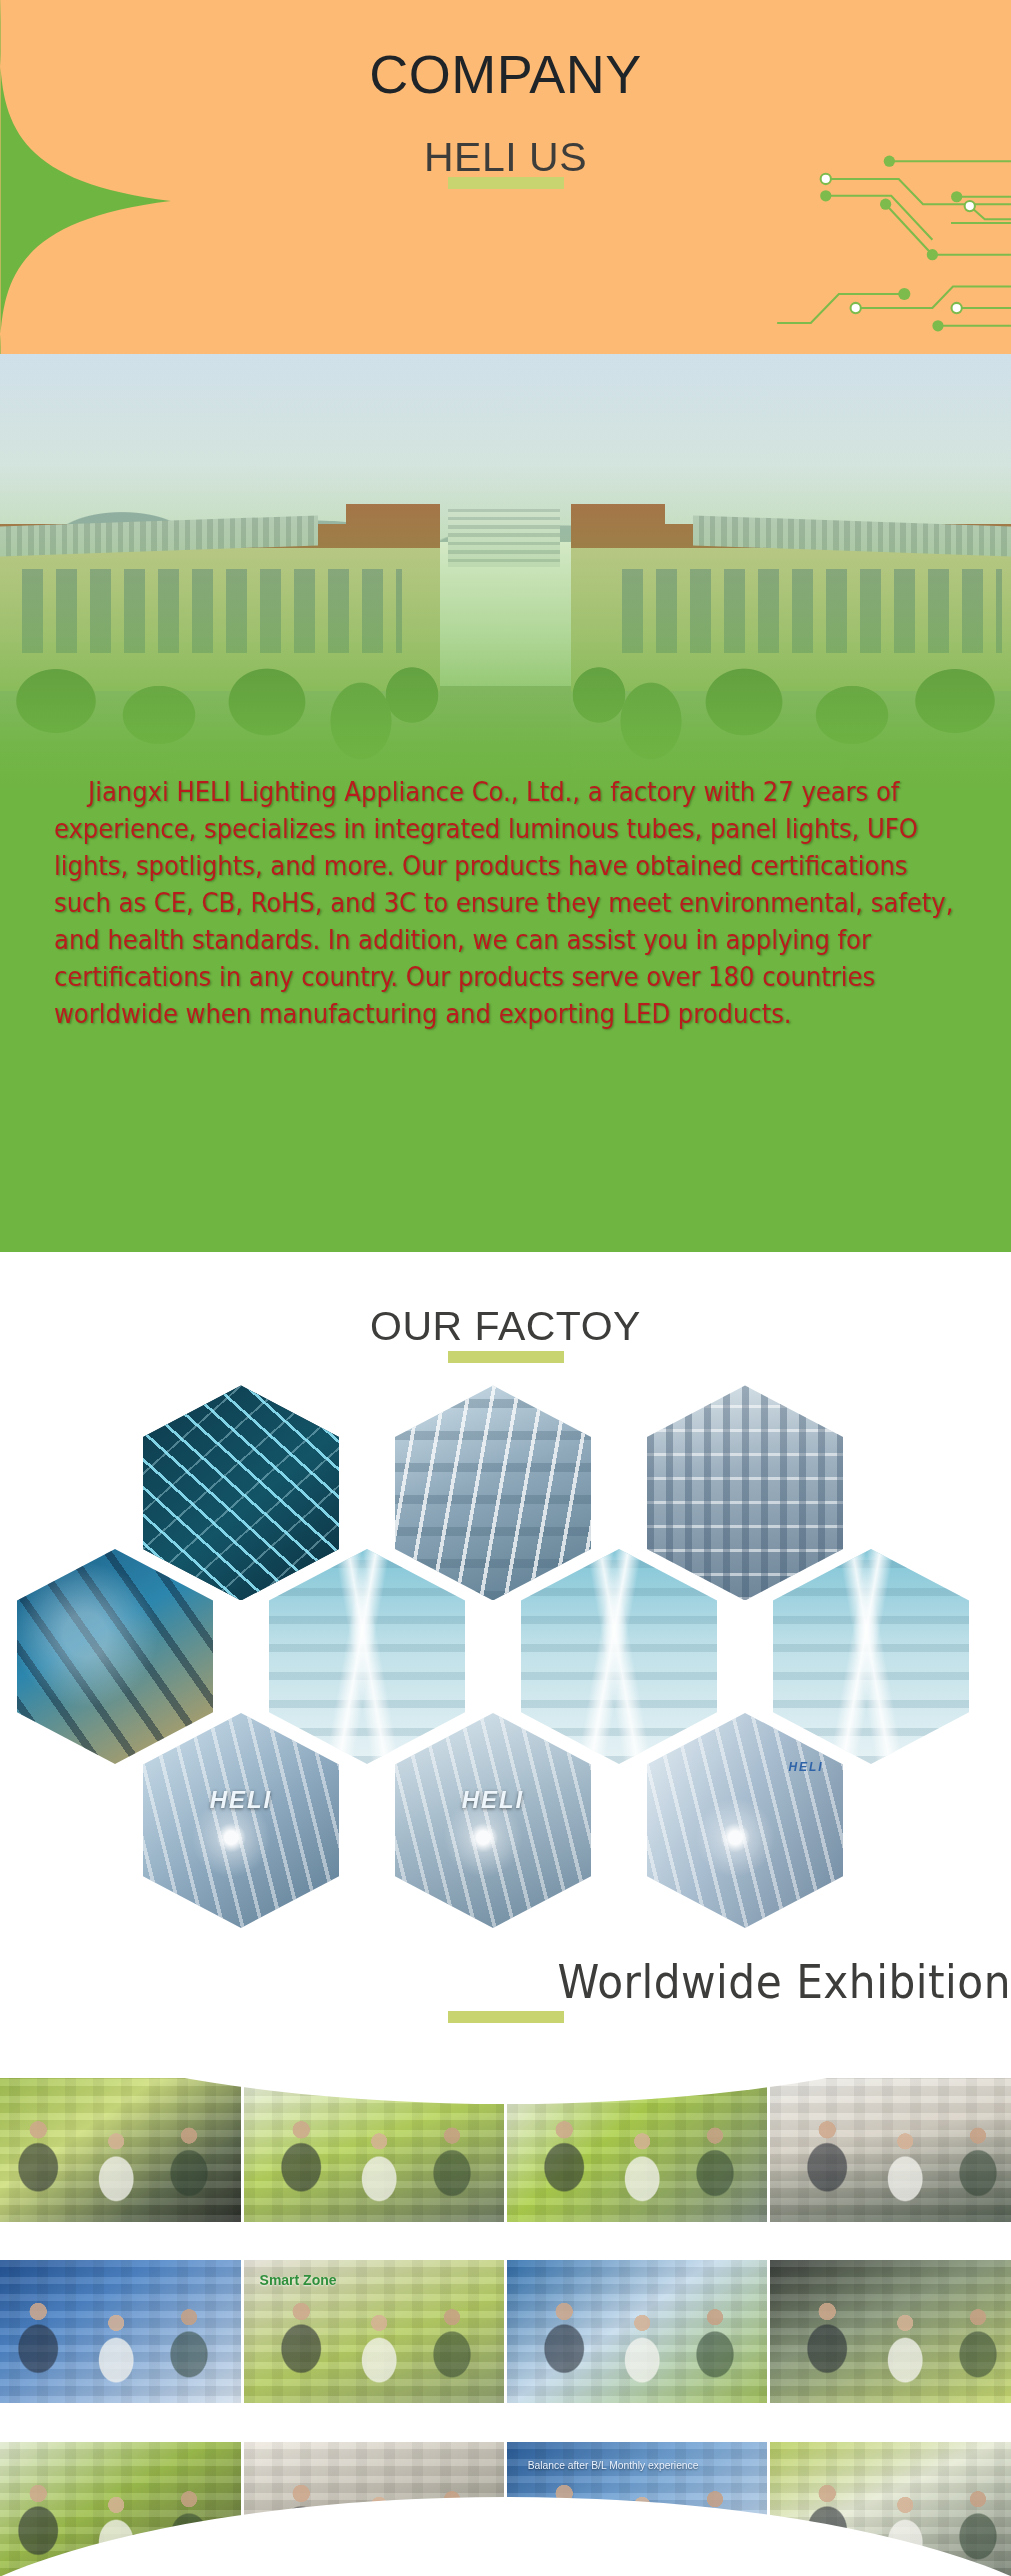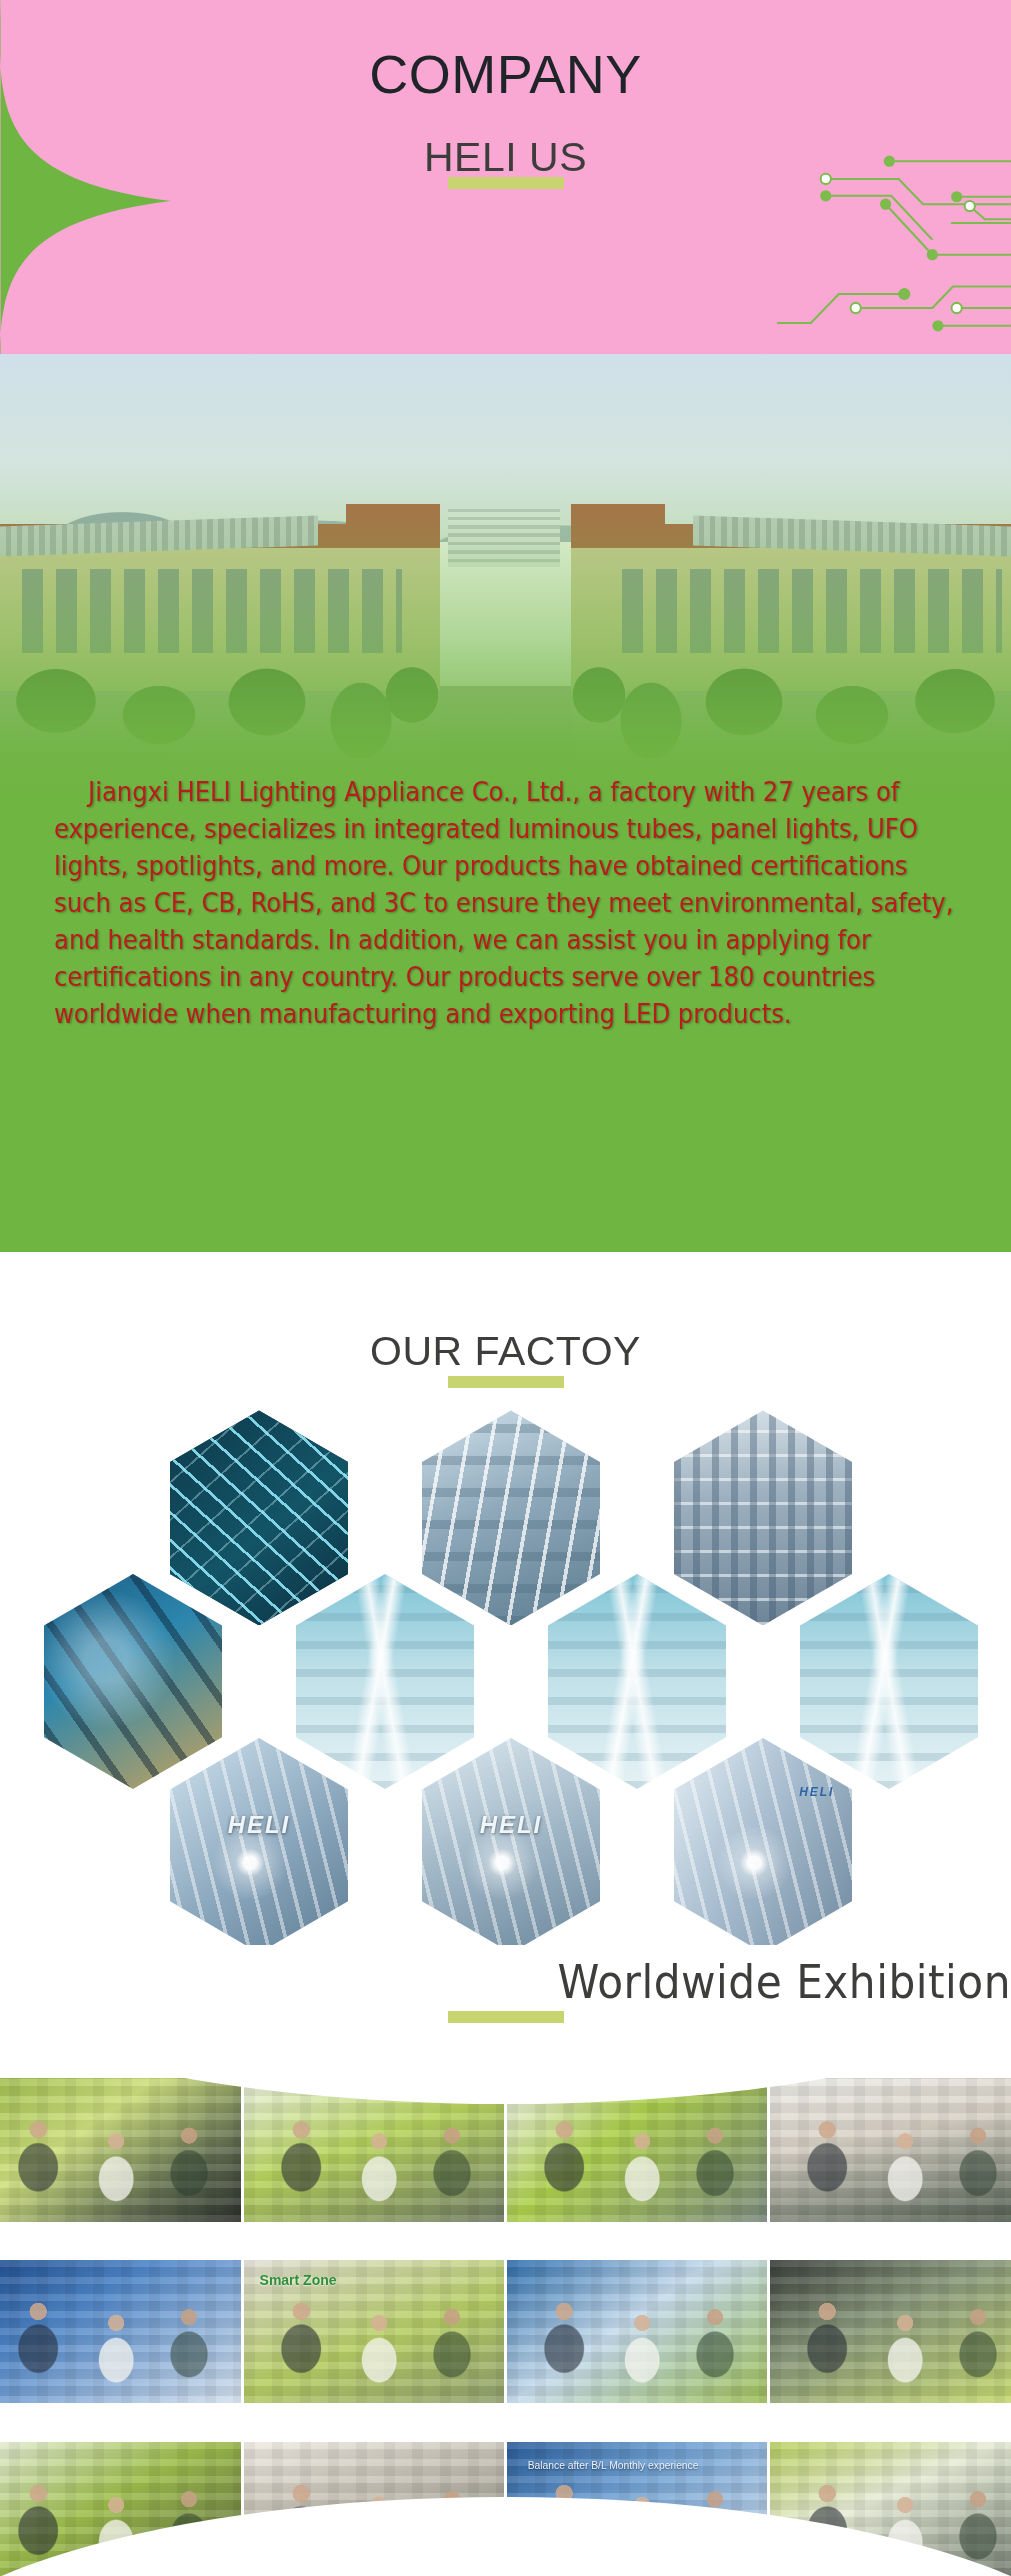--- a/index.html
+++ b/index.html
@@ -3,21 +3,21 @@
 <meta charset="utf-8">
 <style>
   * { margin:0; padding:0; box-sizing:border-box; }
   html,body { background:#ffffff; }
   body {
     width:1011px; height:2576px; position:relative; overflow:hidden;
     font-family:"Liberation Sans", sans-serif;
   }
 
   
-  .hero { position:relative; width:1011px; height:354px; background:#f9a8d4; overflow:hidden; }
+  .hero { position:relative; width:1011px; height:354px; background:#fdba74; overflow:hidden; }
 
   .corner-spark { position:absolute; left:-110px; top:-19px; width:281px; height:440px; }
 
   .circuit { position:absolute; right:0; top:150px; width:262px; height:187px; }
 
   .titles { position:absolute; left:0; top:0; width:1011px; text-align:center; }
   .main-title {
     font-size:54px; line-height:1.09; letter-spacing:0.5px;
     color:#1f2429; font-weight:400; padding-top:45px;
   }
@@ -101,27 +101,27 @@
     position:absolute; left:54px; top:419px; width:908px;
     color:#b91c1c; font-size:27px; line-height:37px;
     font-family:"Liberation Sans Narrow","DejaVu Sans Condensed","Liberation Sans", sans-serif;
     font-stretch:condensed;
     text-indent:34px; text-align:left;
     text-shadow:1.4px 1.4px 1.9px rgba(40,80,20,.45);
   }
 
   
   .factory-sec { position:relative; width:1011px; height:693px; background:#fff; }
-  .sec-head { text-align:center; padding-top:76px; }
+  .sec-head { text-align:center; padding-top:51px; }
   .sec-head-text { font-size:41px; color:#3d3d3b; letter-spacing:0.5px; }
   .sec-underline { width:116px; height:12px; background:#c8d470; margin:0.9px auto 0; }
 
   .hexwrap { position:relative; width:1011px; height:543px; margin-top:17px; }
-  .hex { position:absolute; width:178px; height:215px; overflow:hidden;
-    clip-path:polygon(50% 0%, 100% 24%, 100% 76%, 50% 100%, 0% 76%, 0% 24%);margin-left:27px; }
+  .hex { position:absolute; width:196px; height:215px; overflow:hidden;
+    clip-path:polygon(50% 0%, 100% 24%, 100% 76%, 50% 100%, 0% 76%, 0% 24%); }
   .hex > .img { width:100%; height:100%; }
 
   
   .f1  { background:
       linear-gradient(140deg,#0d3a4b,#135467 55%,#0b2f3e),
       #0d3a4b; position:relative; }
   .f1:after{ content:""; position:absolute; inset:0;
       background:repeating-linear-gradient(42deg, rgba(150,235,255,.85) 0 2.8px, transparent 2.8px 20.6px),
                  repeating-linear-gradient(-42deg, rgba(200,245,255,.35) 0 1.9px, transparent 1.9px 28px); }
   .f2 { background:linear-gradient(160deg,#cfe0ea,#8fa9bb 45%,#5d7c90); position:relative; }

